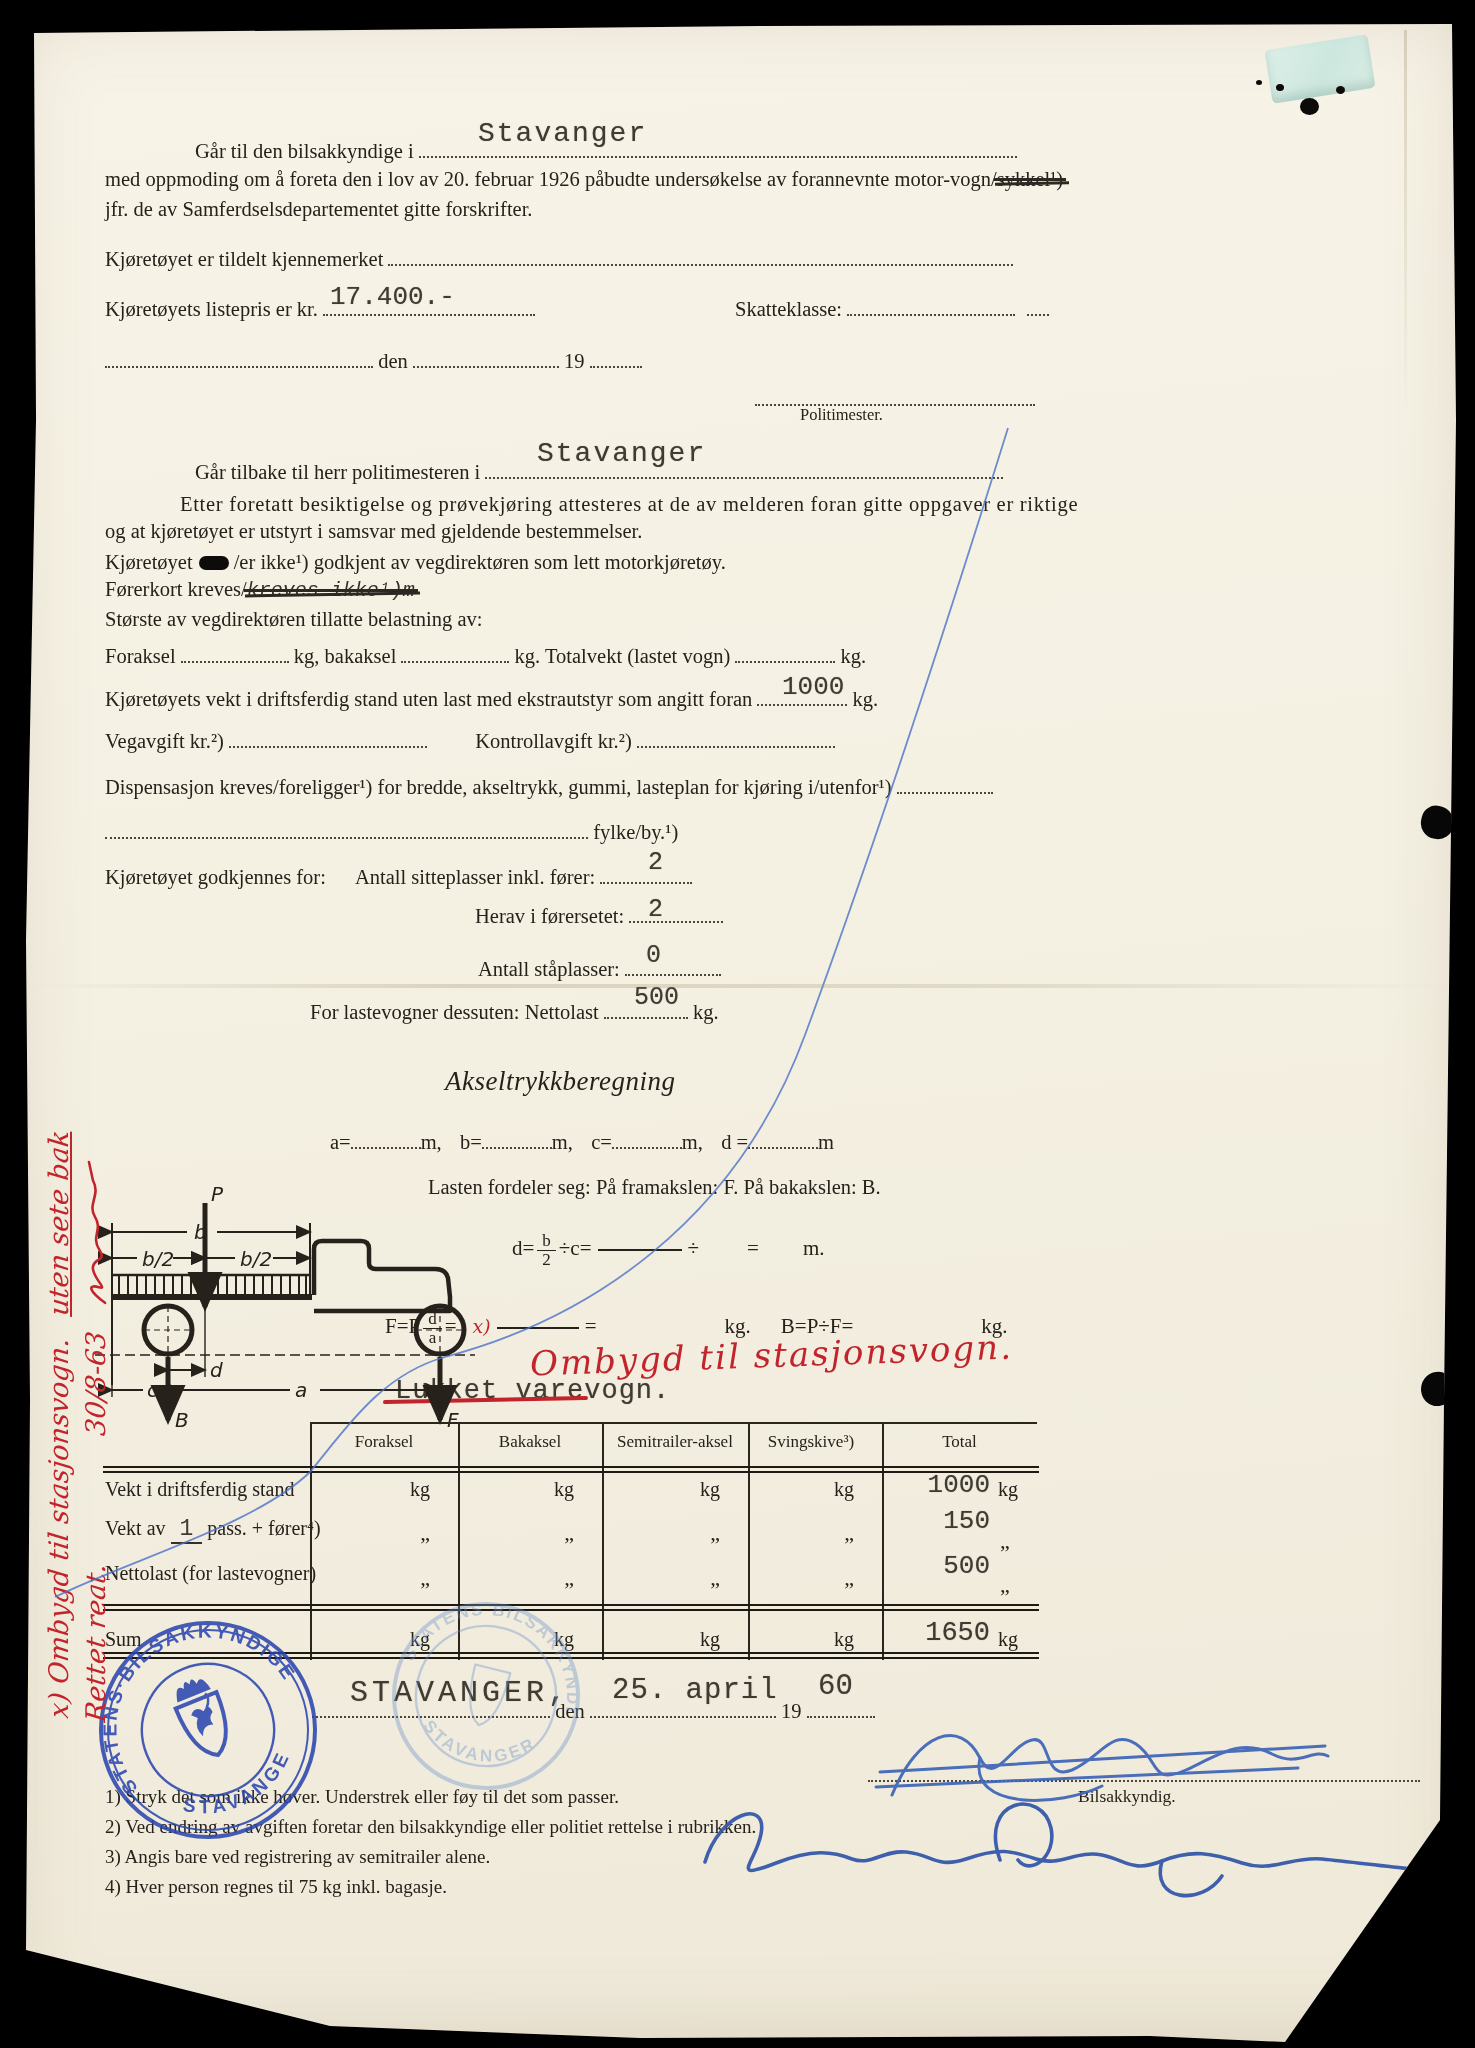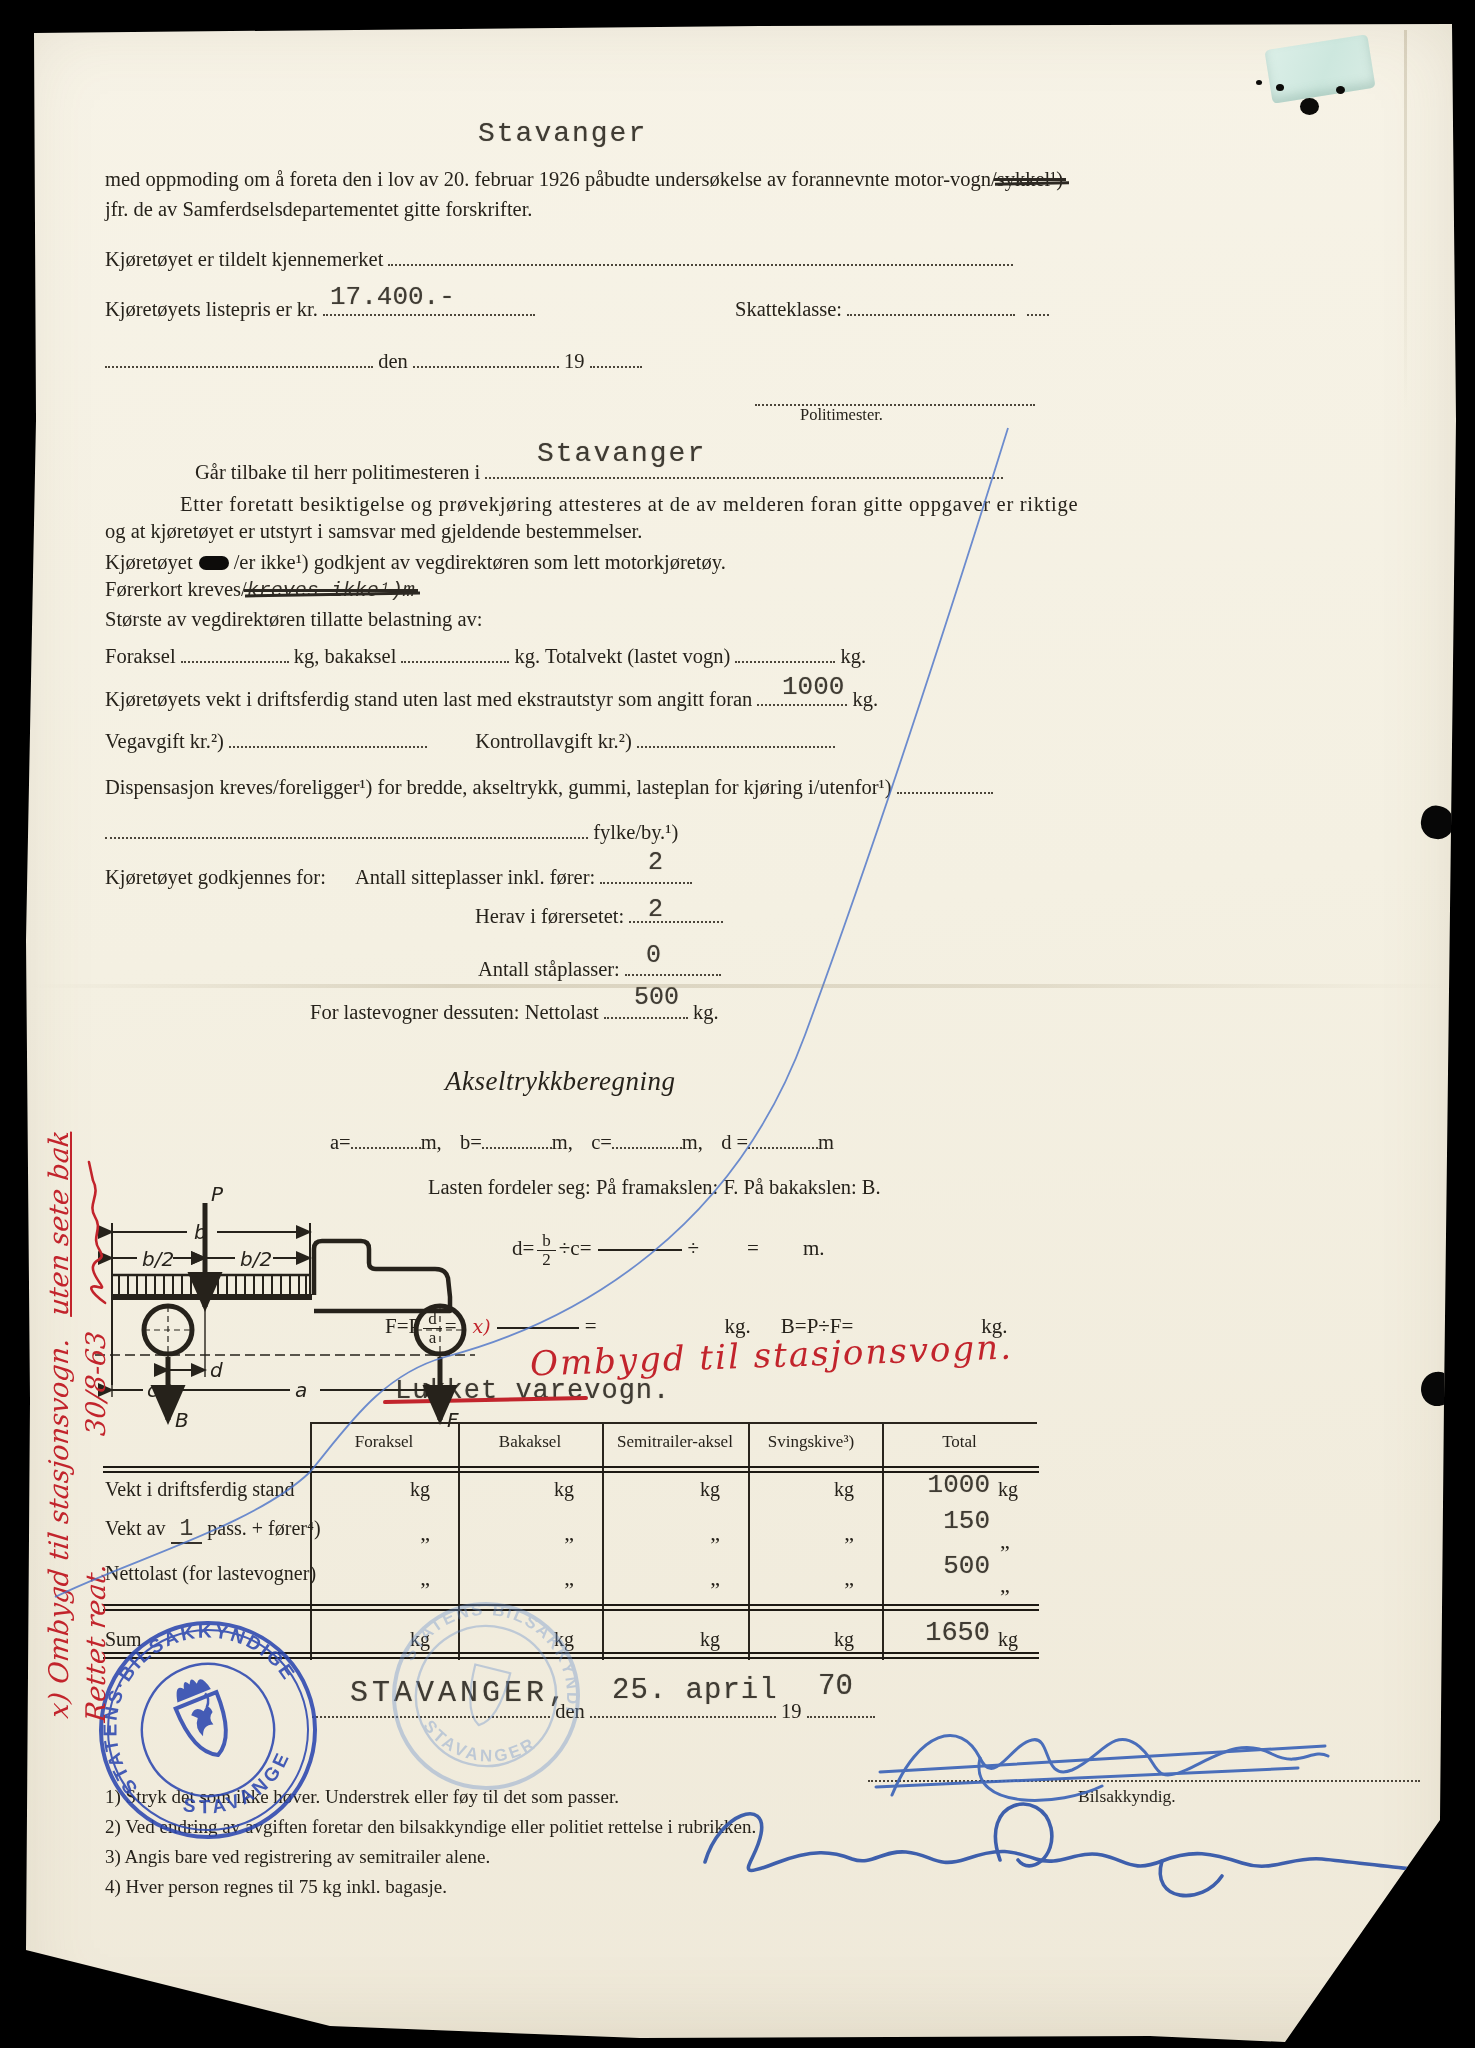--- a/index.html
+++ b/index.html
@@ -39,20 +39,24 @@
   .dot{position:absolute;background:#0c0b09;border-radius:50%;}
   svg{position:absolute;overflow:visible;}
   .stampTxt{font-family:"Liberation Sans",sans-serif;font-weight:bold;}
 </style>
 </head>
 <body>
 
 <div id="page">
 <div id="paper">
 
+  <div class="ln" style="top:140px;left:195px;">
+    <span>Går til den bilsakkyndige i</span>
+    <i class="dt" style="width:598px;"></i>
+  </div>
   <div class="typed" style="top:118px;left:478px;font-size:28px;letter-spacing:2px;">Stavanger</div>
 
   <div class="ln" style="top:168px;left:105px;">
     <span>med oppmoding om å foreta den i lov av 20. februar 1926 påbudte undersøkelse av forannevnte motor-vogn/</span><span class="xstrike">sykkel¹)</span>
   </div>
   <div class="ln" style="top:198px;left:105px;">jfr. de av Samferdselsdepartementet gitte forskrifter.</div>
 
   <div class="ln" style="top:248px;left:105px;">
     <span>Kjøretøyet er tildelt kjennemerket</span>
     <i class="dt" style="width:625px;"></i>
@@ -337,21 +341,21 @@
 
   <div class="typed" style="top:1676px;left:350px;font-size:30px;letter-spacing:4px;">STAVANGER,</div>
   <div class="ln" style="top:1700px;left:312px;">
     <i class="dt" style="width:238px;"></i>
     <span>den</span>
     <i class="dt" style="width:186px;"></i>
     <span>19</span>
     <i class="dt" style="width:68px;"></i>
   </div>
   <div class="typed" style="top:1674px;left:612px;font-size:29px;letter-spacing:1px;">25. april</div>
-  <div class="typed" style="top:1670px;left:818px;font-size:29px;">70</div>
+  <div class="typed" style="top:1670px;left:818px;font-size:29px;">60</div>
 
   <div class="ln" style="top:1764px;left:868px;">
     <i class="dt" style="width:552px;"></i>
   </div>
   <div class="ln" style="top:1786px;left:1078px;font-size:17.5px;">Bilsakkyndig.</div>
 
   <div class="ln" style="top:1786px;left:105px;font-size:19px;">1) Stryk det som ikke høver. Understrek eller føy til det som passer.</div>
   <div class="ln" style="top:1816px;left:105px;font-size:19px;">2) Ved endring av avgiften foretar den bilsakkyndige eller politiet rettelse i rubrikken.</div>
   <div class="ln" style="top:1846px;left:105px;font-size:19px;">3) Angis bare ved registrering av semitrailer alene.</div>
   <div class="ln" style="top:1876px;left:105px;font-size:19px;">4) Hver person regnes til 75 kg inkl. bagasje.</div>

